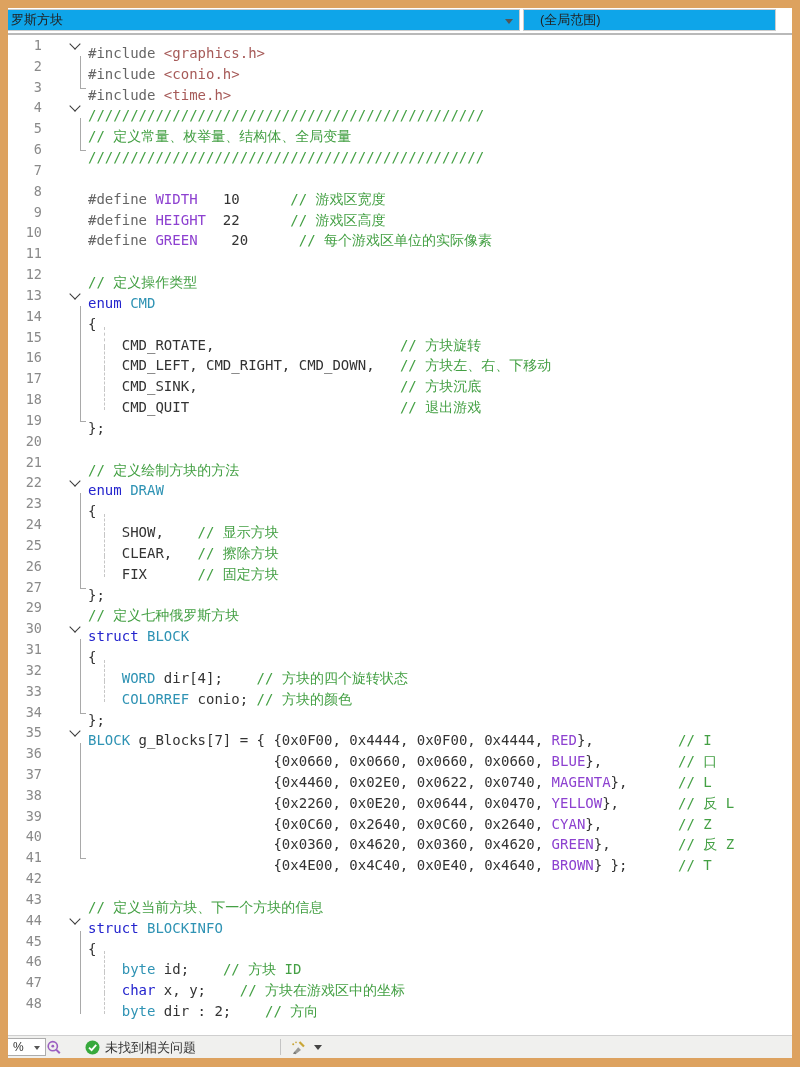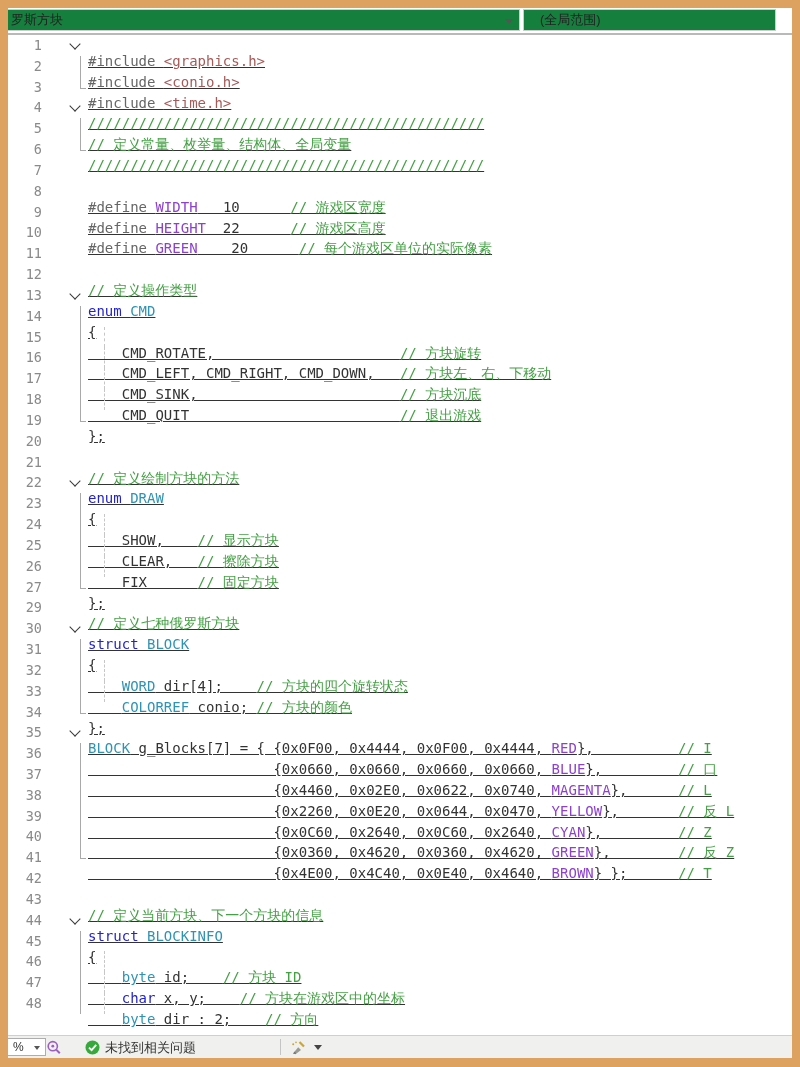--- a/index.html
+++ b/index.html
@@ -9,35 +9,35 @@
     --guide:#a9a9a9; --guideDotted:#c6c6c6; --checkGreen:#37a93c; --healthPurple:#9b5fc0;
   }
   html,body{margin:0;padding:0;}
   body{font-family:"Liberation Sans", sans-serif;}
   .frame{position:relative;width:800px;height:1067px;background:var(--frame);}
   .inner{position:absolute;left:8px;top:8px;right:8px;bottom:9px;background:#ffffff;overflow:hidden;}
 
   
   .navbar{position:absolute;left:0;top:0;right:0;height:25px;background:#ffffff;}
   .nav-sep{position:absolute;left:0;top:25px;right:0;height:2px;background:#b9b9b9;}
-  .dropdown{position:absolute;top:1px;height:22px;background:#15803d;border:1px solid #cdcdcd;
+  .dropdown{position:absolute;top:1px;height:22px;background:#0ea5e9;border:1px solid #cdcdcd;
             font-size:13px;color:#222;display:flex;align-items:center;box-sizing:border-box;}
   .dd-left{left:-2px;width:514px;padding-left:4px;}
   .dd-right{left:515px;right:16px;padding-left:16px;}
   .dd-arrow{position:absolute;right:6px;top:9px;width:0;height:0;
             border-left:4px solid transparent;border-right:4px solid transparent;
             border-top:5px solid #555;}
 
   
   .editor{position:absolute;left:0;top:27px;right:0;height:1000px;background:#ffffff;overflow:hidden;
           font-family:"DejaVu Sans Mono", monospace;}
   .row{position:relative;height:20.833px;line-height:20.833px;white-space:nowrap;}
   .ln{display:inline-block;width:34px;padding-right:8px;text-align:right;
       font-size:13.5px;color:var(--lineNum);vertical-align:top;}
-  .code{position:absolute;left:80px;top:16px;font-size:14px;white-space:pre;color:var(--pln);text-decoration:underline;}
+  .code{position:absolute;left:80px;top:8px;font-size:14px;white-space:pre;color:var(--pln);}
   .tk-pre{color:var(--pre);} .tk-str{color:var(--str);} .tk-cmt{color:var(--cmt);}
   .tk-kw{color:var(--kw);}  .tk-typ{color:var(--typ);} .tk-mac{color:var(--mac);}
   .tk-pln{color:var(--pln);}
   .chev{position:absolute;left:63px;top:5px;width:7px;height:7px;
         border-right:1.6px solid #3a3a3a;border-bottom:1.6px solid #3a3a3a;
         transform:rotate(45deg);cursor:pointer;}
   .og{position:absolute;left:72px;top:0;bottom:0;width:1px;background:var(--guide);}
   .og.end{bottom:auto;height:12px;}
   .og.end::after{content:'';position:absolute;left:0;top:11px;width:6px;height:1px;background:var(--guide);}
   .dg{position:absolute;left:96px;top:0;bottom:0;width:0;border-left:1px dashed var(--guideDotted);}

